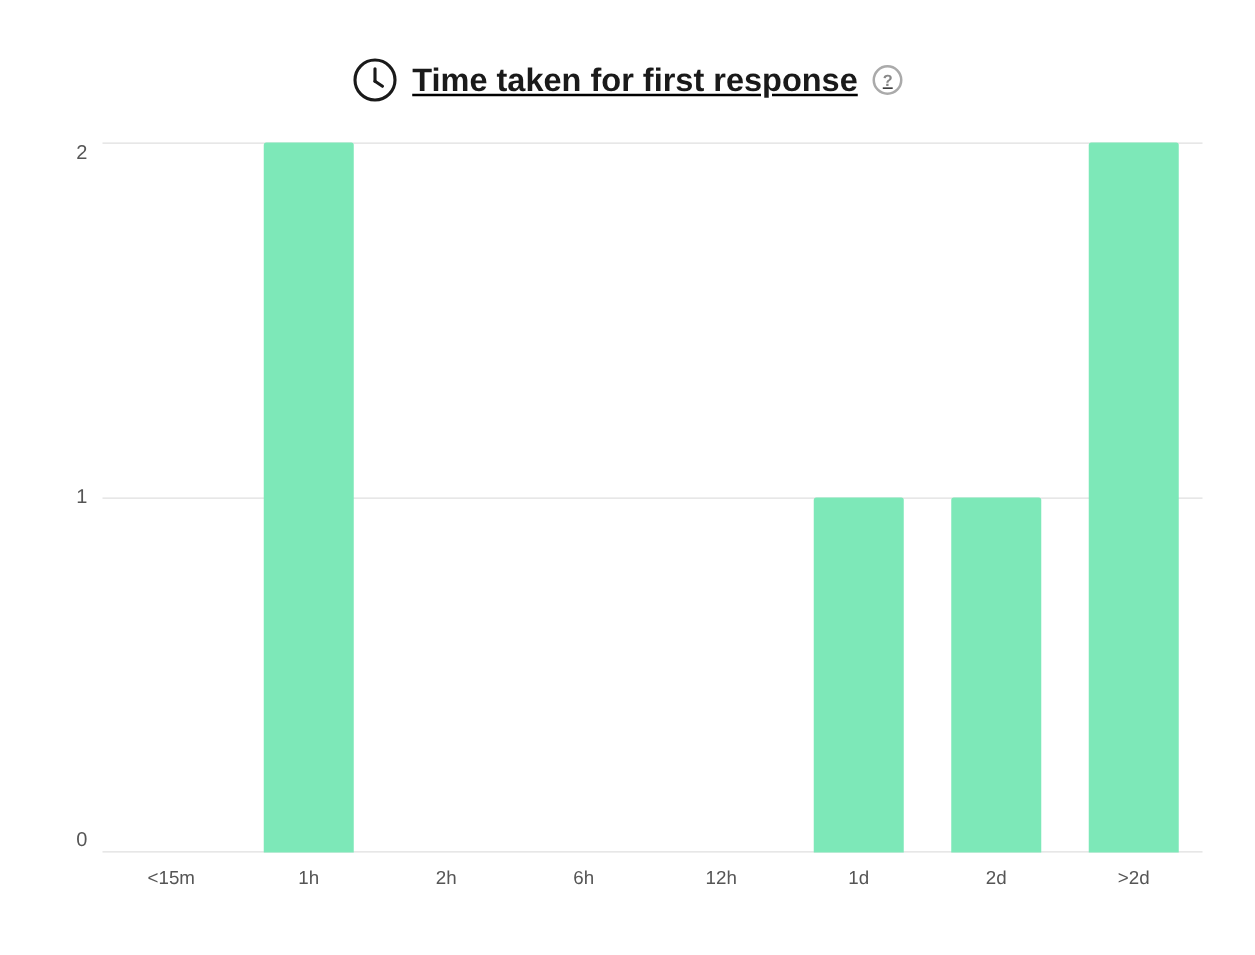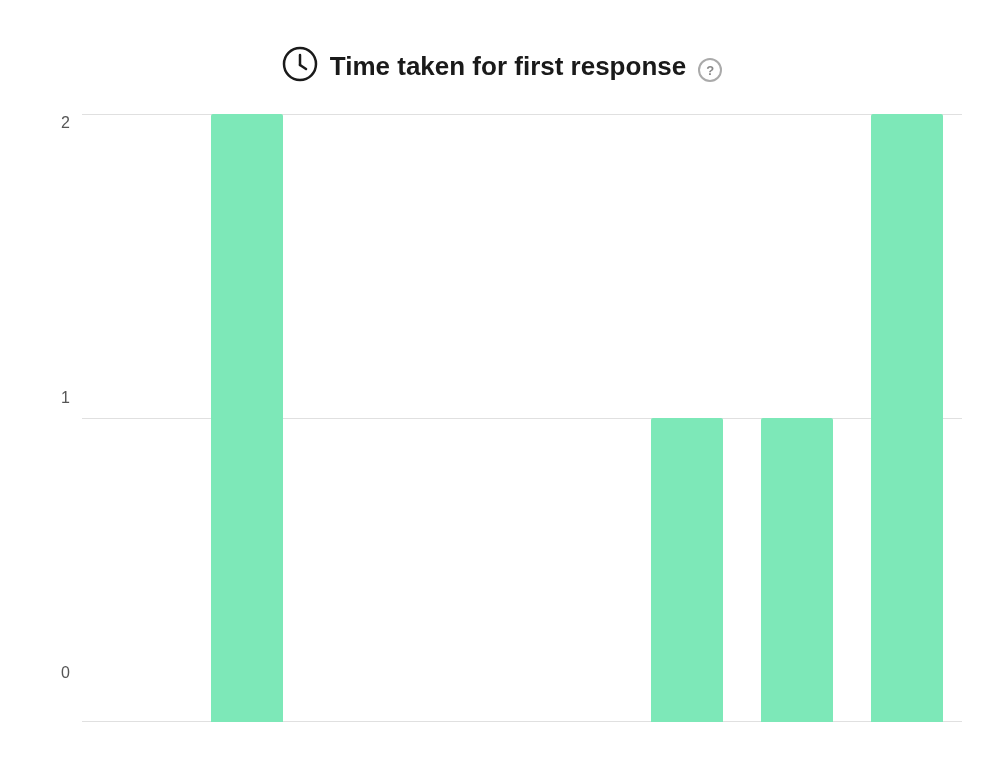--- a/index.html
+++ b/index.html
@@ -19,24 +19,25 @@
       width: 960px;
       height: 720px;
       background: #ffffff;
       padding: 24px 20px 20px 20px;
       display: flex;
       flex-direction: column;
     }
 
     .chart-header {
       display: flex;
-      align-items: flex-end;
+      align-items: center;
       justify-content: center;
       margin-bottom: 32px;
       gap: 12px;
+      text-decoration: underline;
     }
 
     .clock-icon {
       width: 36px;
       height: 36px;
     }
 
     .chart-title {
       font-size: 26px;
       font-weight: 700;
@@ -208,15 +209,25 @@
             </div>
             <div class="bar-group">
               <div class="bar" style="height: 50%; background: rgb(125, 232, 184);"></div>
             </div>
             <div class="bar-group">
               <div class="bar" style="height: 100%; background: rgb(125, 232, 184);"></div>
             </div>
           </div>
       </div>
 
+      <div class="x-axis" id="x-axis">
+      <span class="x-label">&lt;15m</span>
+          <span class="x-label">1h</span>
+          <span class="x-label">2h</span>
+          <span class="x-label">6h</span>
+          <span class="x-label">12h</span>
+          <span class="x-label">1d</span>
+          <span class="x-label">2d</span>
+          <span class="x-label">&gt;2d</span>
+        </div>
     </div>
   </div>
 </div>
 
 </body></html>

